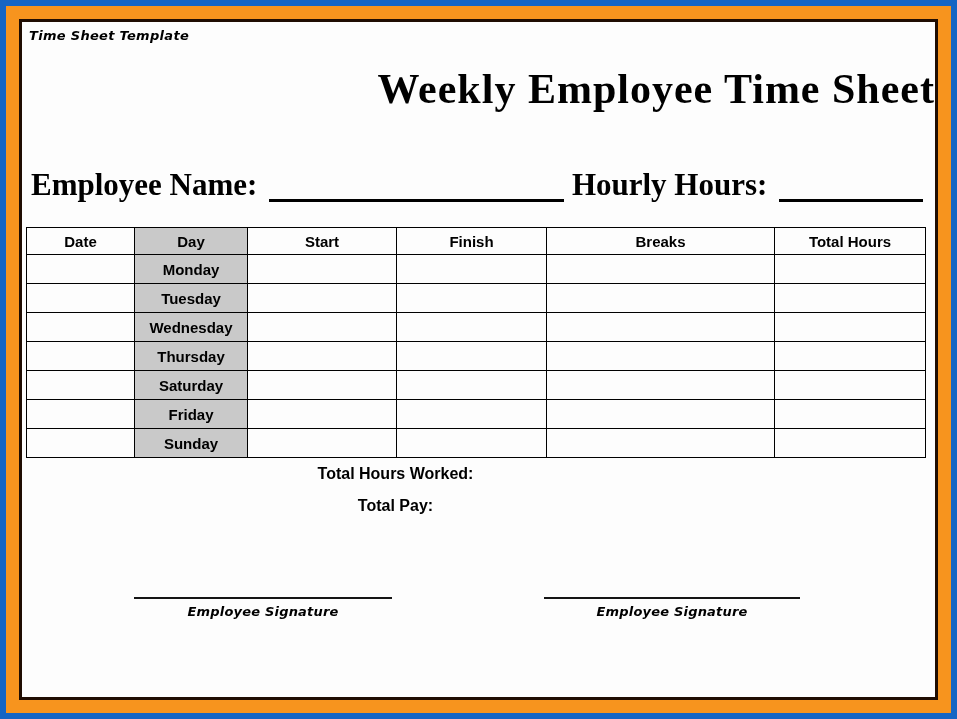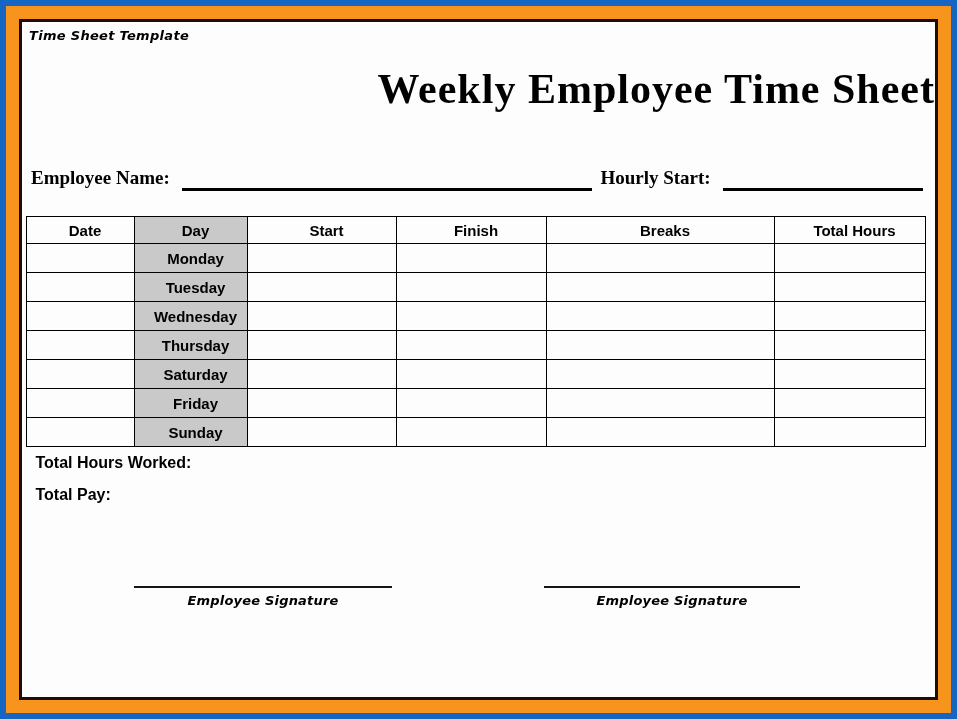--- a/index.html
+++ b/index.html
@@ -32,25 +32,25 @@
   .title {
     text-align: right;
     font-family: "Liberation Serif", serif;
     font-weight: bold;
     font-size: 42px;
     letter-spacing: 1px;
     margin-top: 22px;
   }
   .name-row {
     display: flex;
-    align-items: flex-start;
+    align-items: flex-end;
     margin: 54px 12px 0 9px;
     font-family: "Liberation Serif", serif;
     font-weight: bold;
-    font-size: 19px;
+    font-size: 31px;
     white-space: nowrap;
   }
   .fill-line {
     border-bottom: 3px solid #000;
     height: 24px;
     margin: 0 8px 1px 12px;
   }
   .fill-line.name { flex-grow: 2.05; }
   .fill-line.rate { flex-grow: 1; margin-right: 0; }
   table {
@@ -59,28 +59,27 @@
     width: 899px;
     margin: 24px 0 0 4px;
   }
   th, td {
     border: 1px solid #000;
     font-weight: bold;
     font-size: 15px;
     text-align: center;
     height: 28px;
     overflow: hidden;
-    padding-left: 9px;
   }
   thead th { height: 27px; }
   tbody td { height: 29px; margin-top: 16px; }
   .day-cell { background: #c9c9c9; }
   tr.totals td { border: none; height: 32px; }
   td.totals-label {
-    text-align: left;
+    text-align: center;
     padding-right: 10px;
     font-size: 16px;
   }
   td.totals-box { border: 1px solid #000; }
   .sig-row {
     display: flex;
     margin-top: 75px;
   }
   .sig-block { width: 258px; }
   .sig-block.left  { margin-left: 112px; }
@@ -102,21 +101,21 @@
 <div class="frame">
   <div class="page">
 
     <div class="tagline">Time Sheet Template</div>
 
     <h1 class="title">Weekly Employee Time Sheet</h1>
 
     <div class="name-row">
       <span>Employee Name:</span>
       <span class="fill-line name"></span>
-      <span>Hourly Start:</span>
+      <span>Hourly Hours:</span>
       <span class="fill-line rate"></span>
     </div>
 
     <table>
       <colgroup>
         <col style="width:108px">
           <col style="width:113px">
           <col style="width:149px">
         <col style="width:150px">
           <col style="width:228px">

